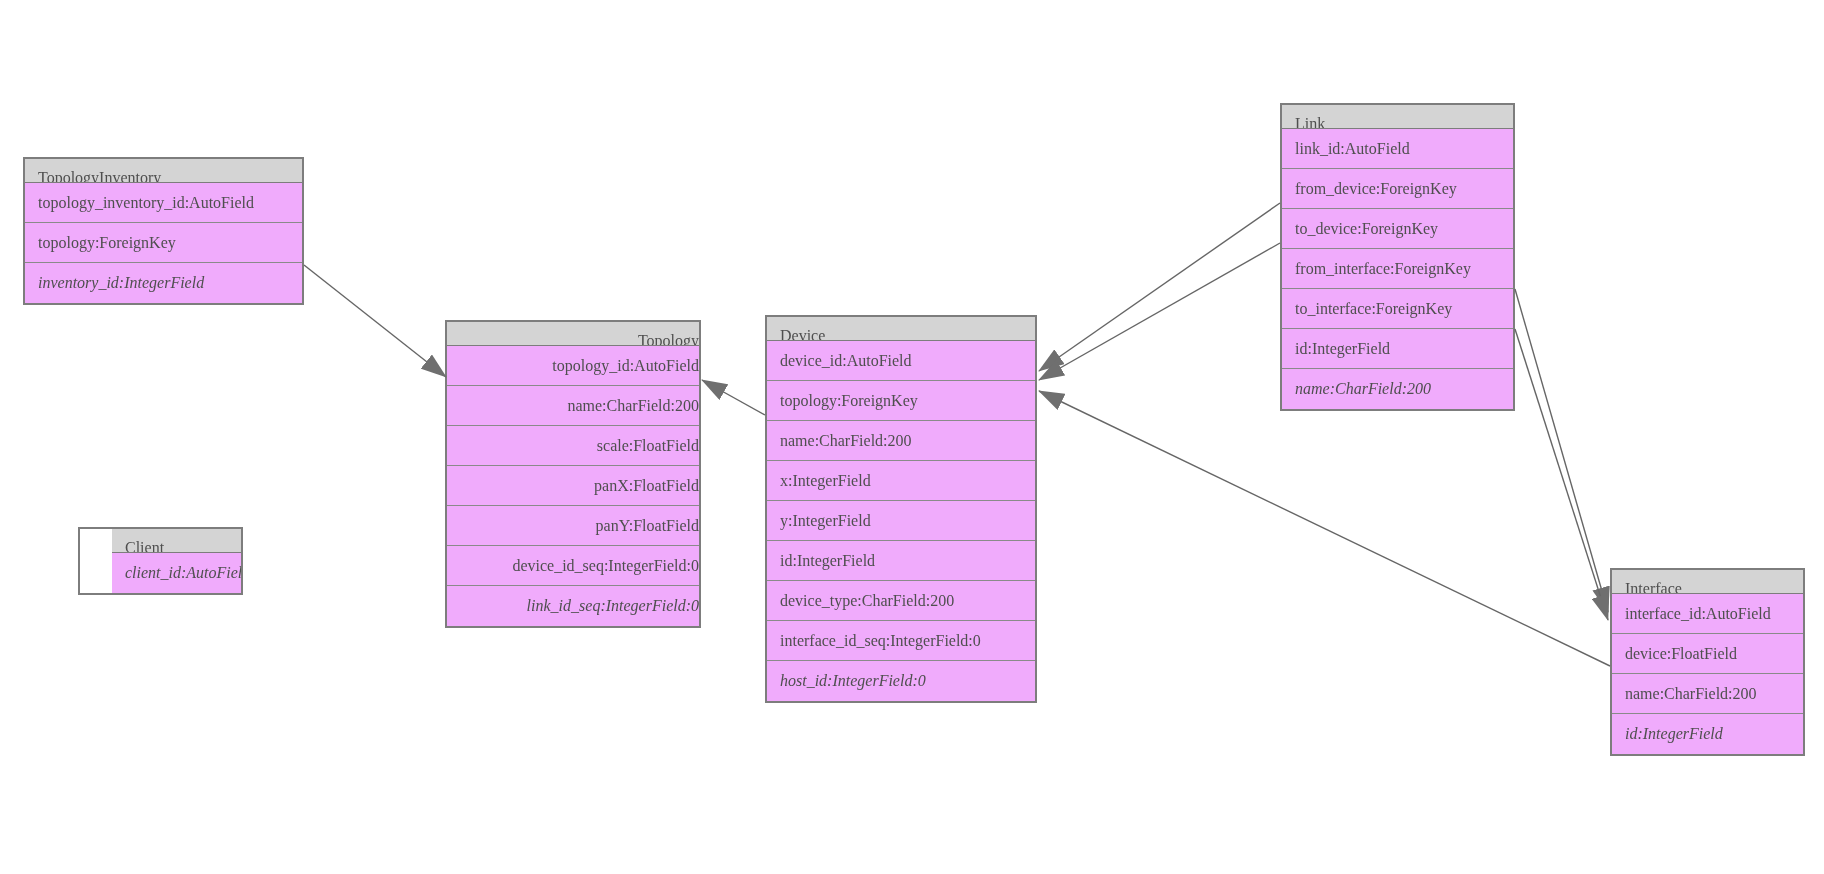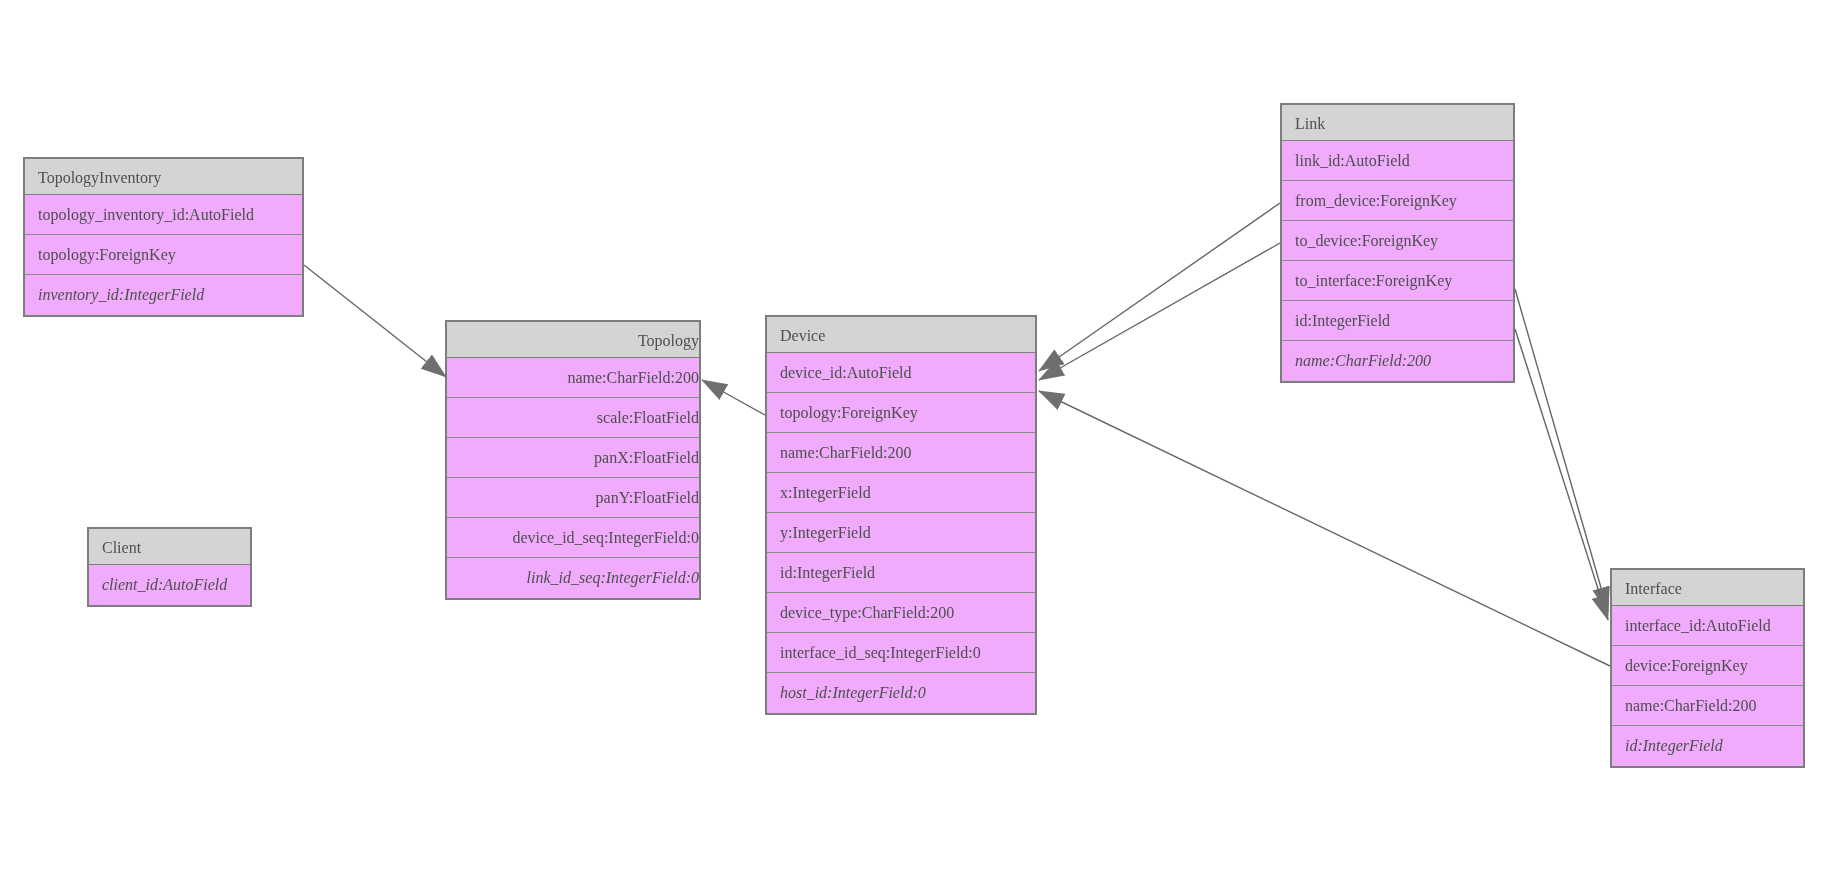--- a/index.html
+++ b/index.html
@@ -30,21 +30,21 @@
     position: absolute;
     box-sizing: border-box;
     border: 2px solid #7d7d7d;
     background: #ffffff;
     z-index: 1;
     color: #4f4f4f;
     font-size: 16px;
   }
   .entity-header {
     box-sizing: border-box;
-    height: 36px;
+    height: 24px;
     line-height: 38px;
     padding-left: 13px;
     background: #d4d4d4;
     border-bottom: 1px solid #7d7d7d;
     white-space: nowrap;
     overflow: hidden;
   }
   .entity-row {
     box-sizing: border-box;
     height: 40px;
@@ -83,54 +83,56 @@
 
   <div id="entities">
       <div class="entity" style="left: 23px; top: 157px; width: 281px;">
       <div class="entity-header">TopologyInventory</div>
     <div class="entity-row">topology_inventory_id:AutoField</div>
         <div class="entity-row">topology:ForeignKey</div>
         <div class="entity-row">inventory_id:IntegerField</div>
       </div>
       <div class="entity" style="left: 445px; top: 320px; width: 256px; text-align: right;">
       <div class="entity-header">Topology</div>
+    <div class="entity-row">topology_id:AutoField</div>
         <div class="entity-row">name:CharField:200</div>
         <div class="entity-row">scale:FloatField</div>
         <div class="entity-row">panX:FloatField</div>
         <div class="entity-row">panY:FloatField</div>
         <div class="entity-row">device_id_seq:IntegerField:0</div>
         <div class="entity-row">link_id_seq:IntegerField:0</div>
       </div>
-      <div class="entity" style="left: 87px; top: 527px; width: 165px;">
+      <div class="entity" style="left: 78px; top: 527px; width: 165px; padding-left: 32px;">
       <div class="entity-header">Client</div>
     <div class="entity-row">client_id:AutoField</div>
       </div>
       <div class="entity" style="left: 765px; top: 315px; width: 272px;">
       <div class="entity-header">Device</div>
     <div class="entity-row">device_id:AutoField</div>
         <div class="entity-row">topology:ForeignKey</div>
         <div class="entity-row">name:CharField:200</div>
         <div class="entity-row">x:IntegerField</div>
         <div class="entity-row">y:IntegerField</div>
         <div class="entity-row">id:IntegerField</div>
         <div class="entity-row">device_type:CharField:200</div>
         <div class="entity-row">interface_id_seq:IntegerField:0</div>
         <div class="entity-row">host_id:IntegerField:0</div>
       </div>
       <div class="entity" style="left: 1280px; top: 103px; width: 235px;">
       <div class="entity-header">Link</div>
     <div class="entity-row">link_id:AutoField</div>
         <div class="entity-row">from_device:ForeignKey</div>
         <div class="entity-row">to_device:ForeignKey</div>
+        <div class="entity-row">from_interface:ForeignKey</div>
         <div class="entity-row">to_interface:ForeignKey</div>
         <div class="entity-row">id:IntegerField</div>
         <div class="entity-row">name:CharField:200</div>
       </div>
       <div class="entity" style="left: 1610px; top: 568px; width: 195px;">
       <div class="entity-header">Interface</div>
     <div class="entity-row">interface_id:AutoField</div>
-        <div class="entity-row">device:ForeignKey</div>
+        <div class="entity-row">device:FloatField</div>
         <div class="entity-row">name:CharField:200</div>
         <div class="entity-row">id:IntegerField</div>
       </div>
     </div>
 
 </div>
 
 </body></html>

